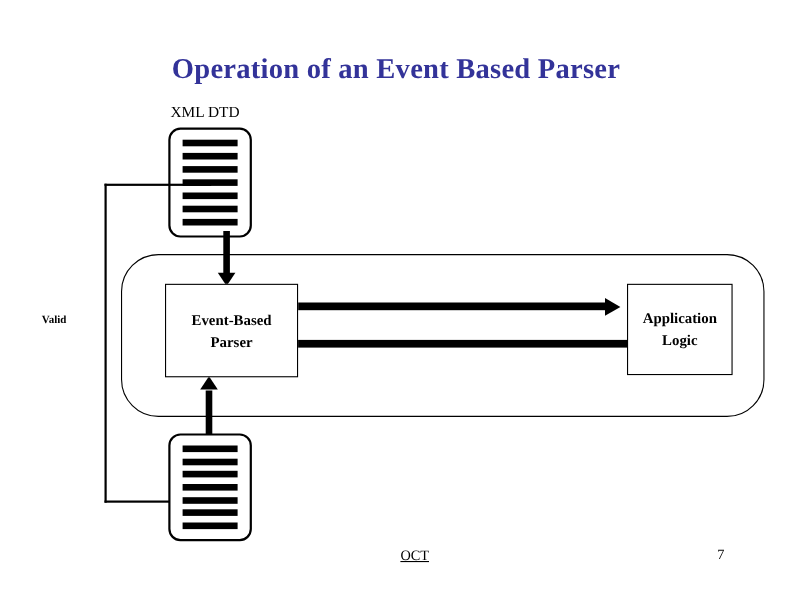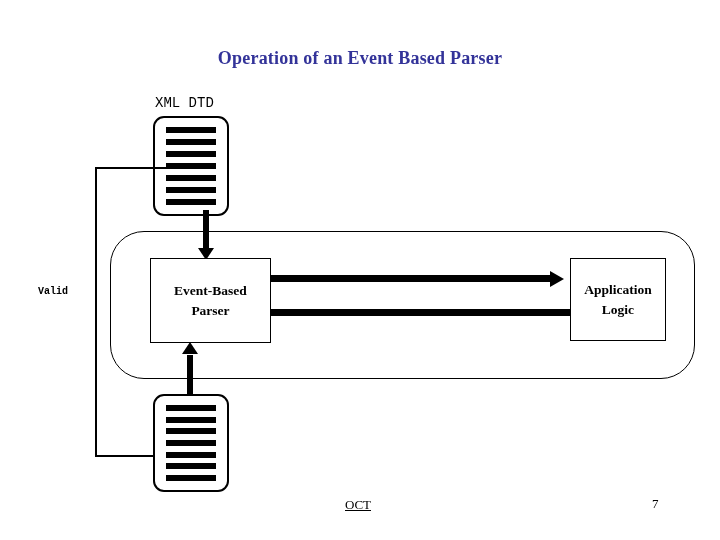--- a/index.html
+++ b/index.html
@@ -18,30 +18,30 @@
 
   
   #slide-title {
     position: absolute;
     left: 0;
     top: 48px;
     width: 720px;
     text-align: center;
     font-family: "Liberation Serif", serif;
     font-weight: bold;
-    font-size: 18px;
+    font-size: 26px;
     letter-spacing: 0.2px;
     color: #333399;
     white-space: nowrap;
   }
 
   
   .lbl {
     position: absolute;
-    font-family: Liberation Mono, monospace;
+    font-family: Liberation Serif, serif;
     color: #000000;
     white-space: nowrap;
     line-height: 1.18;
   }
   .lbl.bold { font-weight: bold; }
 
   #label-xml-dtd {
     left: 155px;
     top: 95px;
     font-size: 14px;
@@ -53,21 +53,21 @@
   }
   #label-xml-document {
     left: 124px;
     top: 497px;
     font-size: 14px;
   }
 
   
   #footer-left {
     position: absolute;
-    left: 345px;
+    left: 364px;
     top: 497px;
     font-family: "Liberation Serif", serif;
     font-size: 13px;
     color: #000000;
     text-decoration: underline;
   }
   #footer-page {
     position: absolute;
     left: 652px;
     top: 496px;

